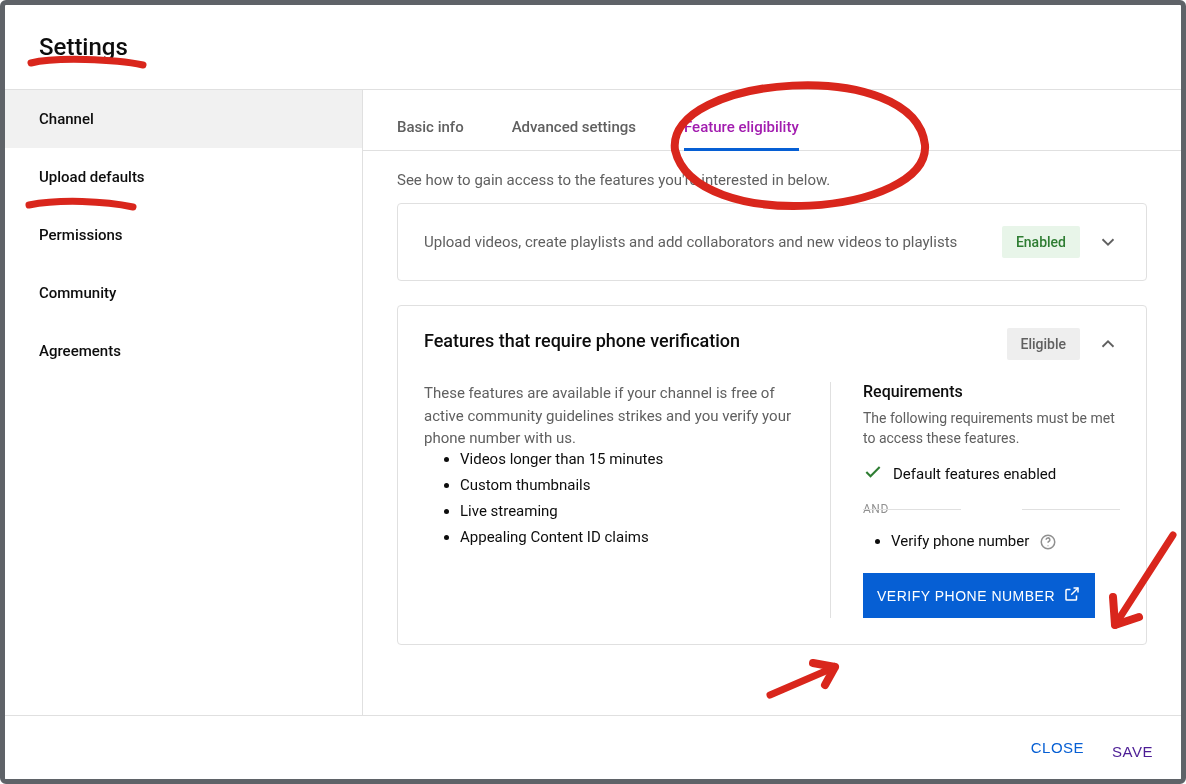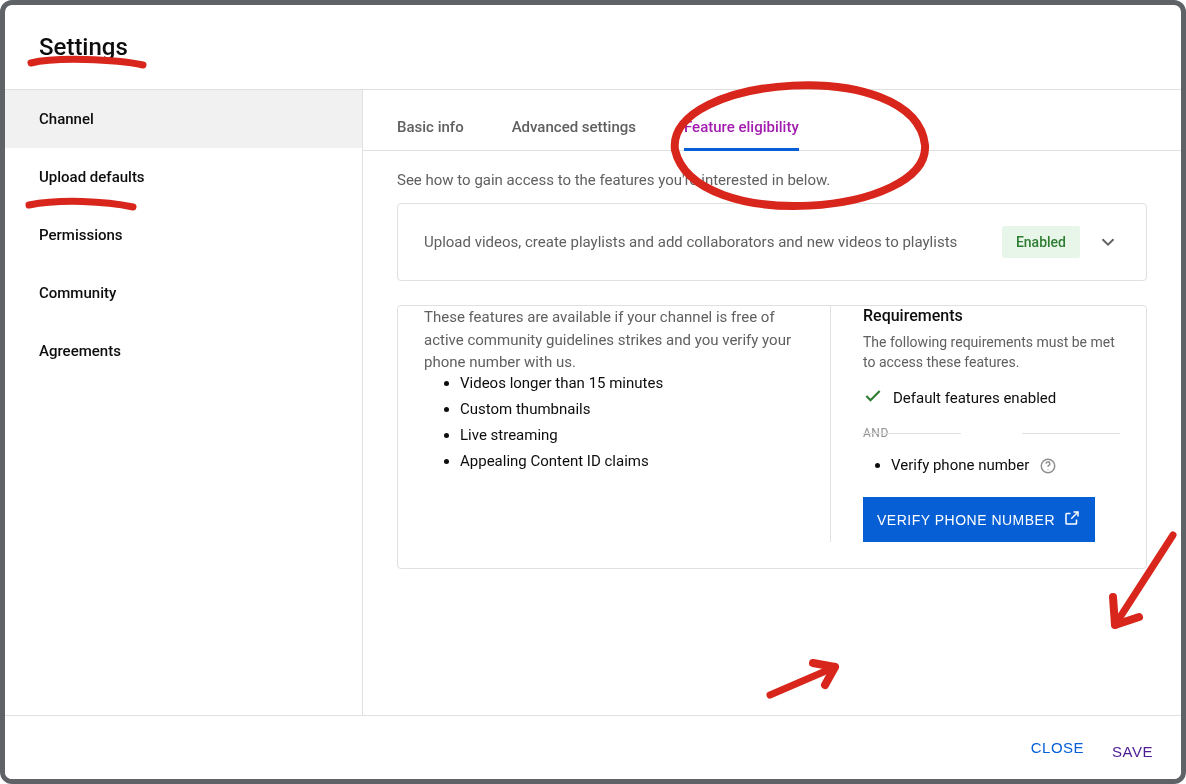--- a/index.html
+++ b/index.html
@@ -1,17 +1,17 @@
 <!DOCTYPE html>
 <html><head>
 <meta charset="utf-8">
 <style>
   * { box-sizing: border-box; margin: 0; padding: 0; }
   html, body { width: 1186px; height: 784px; font-family: Roboto, Arial, sans-serif; background: #fff; color: #0d0d0d; }
-  .frame { width: 1186px; height: 784px; border: 5px solid #5f6368; border-radius: 12px; position: relative; overflow: hidden; background: #fff; }
+  .frame { width: 1186px; height: 784px; border: 5px solid #5f6368; border-radius: 6px; position: relative; overflow: hidden; background: #fff; }
   .header { padding: 28px 34px 0 34px; }
   .header h1 { font-size: 24px; font-weight: 500; color: #0d0d0d; }
   .top-rule { border: none; border-top: 1px solid #e0e0e0; margin-top: 28px; }
   .body { display: flex; height: calc(100% - 140px); }
   .sidebar { width: 358px; border-right: 1px solid #e0e0e0; padding-top: 0; background: #fff; }
   .sidebar-item { padding: 20px 34px; font-size: 15px; font-weight: 500; color: #0d0d0d; cursor: pointer; }
   .sidebar-item.active { background: #f1f1f1; }
   .main { flex: 1; padding: 0; overflow: auto; }
   .tabs { display: flex; gap: 48px; padding: 28px 34px 0 34px; border-bottom: 1px solid #e0e0e0; }
   .tab { font-size: 15px; font-weight: 500; color: #606060; padding-bottom: 14px; cursor: pointer; position: relative; }
@@ -87,20 +87,31 @@
           <span class="badge badge-enabled">Enabled</span>
           <span class="chevron">
             <svg width="22" height="22" viewBox="0 0 24 24" fill="none" stroke="currentColor" stroke-width="2">
                 <polyline points="6 9 12 15 18 9"></polyline>
               </svg>
           </span>
         </div>
       </section>
 
       <section class="card">
+        <div class="card-header">
+          <div class="card-header-left">
+            <div class="card-title">Features that require phone verification</div>
+          </div>
+          <span class="badge badge-eligible">Eligible</span>
+          <span class="chevron">
+            <svg width="22" height="22" viewBox="0 0 24 24" fill="none" stroke="currentColor" stroke-width="2">
+                <polyline points="6 15 12 9 18 15"></polyline>
+              </svg>
+          </span>
+        </div>
         <div class="card-body">
           <div class="card-col-left">
             <p class="desc">These features are available if your channel is free of active community guidelines strikes and you verify your phone number with us.</p>
             <ul class="features">
               <li>Videos longer than 15 minutes</li>
               <li>Custom thumbnails</li>
               <li>Live streaming</li>
               <li>Appealing Content ID claims</li>
             </ul>
           </div>

